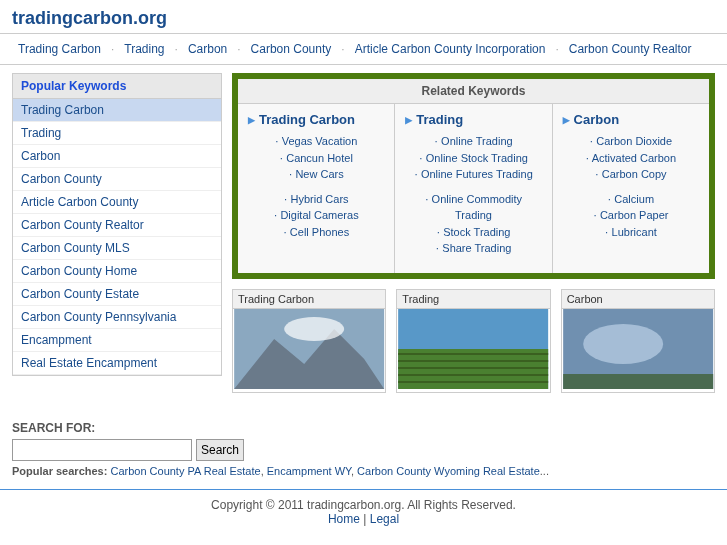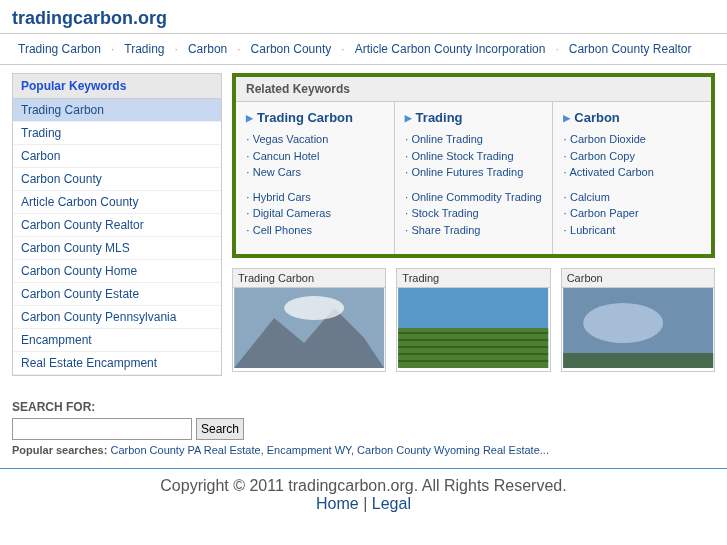--- a/index.html
+++ b/index.html
@@ -22,21 +22,21 @@
     #sidebar-title { background: #e8e8e8; color: #1d4ed8; font-size: 12px; font-weight: bold; padding: 5px 8px; border: 1px solid #ccc; border-bottom: none; }
     #sidebar-list { border: 1px solid #ccc; }
     .sidebar-item { padding: 4px 8px; font-size: 12px; cursor: pointer; border-bottom: 1px solid #eee; }
     .sidebar-item a { color: #1a4d8c; text-decoration: none; }
     .sidebar-item.active { background: #c8d8f0; }
 
     
     #content { flex: 1; }
 
     
-    #related-keywords { border: 4px solid #4d7c0f; background: #f8f8f8; margin-bottom: 10px; }
+    #related-keywords { border: 6px solid #4d7c0f; background: #f8f8f8; margin-bottom: 10px; text-align: center; }
     #related-title { padding: 5px 10px; font-size: 12px; font-weight: bold; color: #555; border-bottom: 1px solid #ccc; background: #eee; }
     #related-cols { display: flex; }
     .related-col { flex: 1; padding: 8px 10px; border-right: 1px solid #ccc; }
     .related-col:last-child { border-right: none; }
     .related-col-header { color: #1a4d8c; font-size: 13px; font-weight: bold; margin-bottom: 6px; display: flex; align-items: center; gap: 4px; }
     .related-col-header::before { content: '▶'; color: #4a90d9; font-size: 9px; }
     .related-link { color: #1a4d8c; font-size: 11px; text-decoration: none; display: block; line-height: 1.5; }
     .related-group { margin-bottom: 8px; }
 
     
@@ -47,21 +47,21 @@
     
     #search-section { padding: 8px 12px; }
     #search-label { font-size: 12px; font-weight: bold; color: #555; margin-bottom: 4px; }
     #search-form { display: flex; align-items: center; gap: 4px; margin-bottom: 4px; }
     #search-input { width: 180px; padding: 3px 5px; border: 1px solid #999; font-size: 12px; }
     #search-button { padding: 3px 4px; background: #e8e8e8; border: 1px solid #999; cursor: pointer; font-size: 12px; }
     #popular-searches { font-size: 11px; color: #555; }
     #popular-searches a { color: #1a4d8c; text-decoration: none; }
 
     
-    #footer { border-top: 1px solid #4a90d9; padding: 8px; text-align: center; font-size: 16px; color: #555; margin-top: 4px; }
+    #footer { border-top: 1px solid #4a90d9; padding: 8px; text-align: center; font-size: 12px; color: #555; margin-top: 4px; }
     #footer a { color: #1a4d8c; text-decoration: none; }
   </style>
 </head>
 <body>
 
 <div id="header">
   <a>tradingcarbon.org</a>
 </div>
 
 <nav id="navbar">
@@ -126,22 +126,22 @@
             <div class="related-group">
               <a class="related-link">· Online Commodity Trading</a>
               <a class="related-link">· Stock Trading</a>
               <a class="related-link">· Share Trading</a>
             </div>
           </div>
           <div class="related-col">
             <div class="related-col-header">Carbon</div>
             <div class="related-group">
               <a class="related-link">· Carbon Dioxide</a>
+              <a class="related-link">· Activated Carbon</a>
               <a class="related-link">· Carbon Copy</a>
-              <a class="related-link">· Activated Carbon</a>
             </div>
             <div class="related-group">
               <a class="related-link">· Calcium</a>
               <a class="related-link">· Carbon Paper</a>
               <a class="related-link">· Lubricant</a>
             </div>
           </div>
         </div>
     </div>
 

